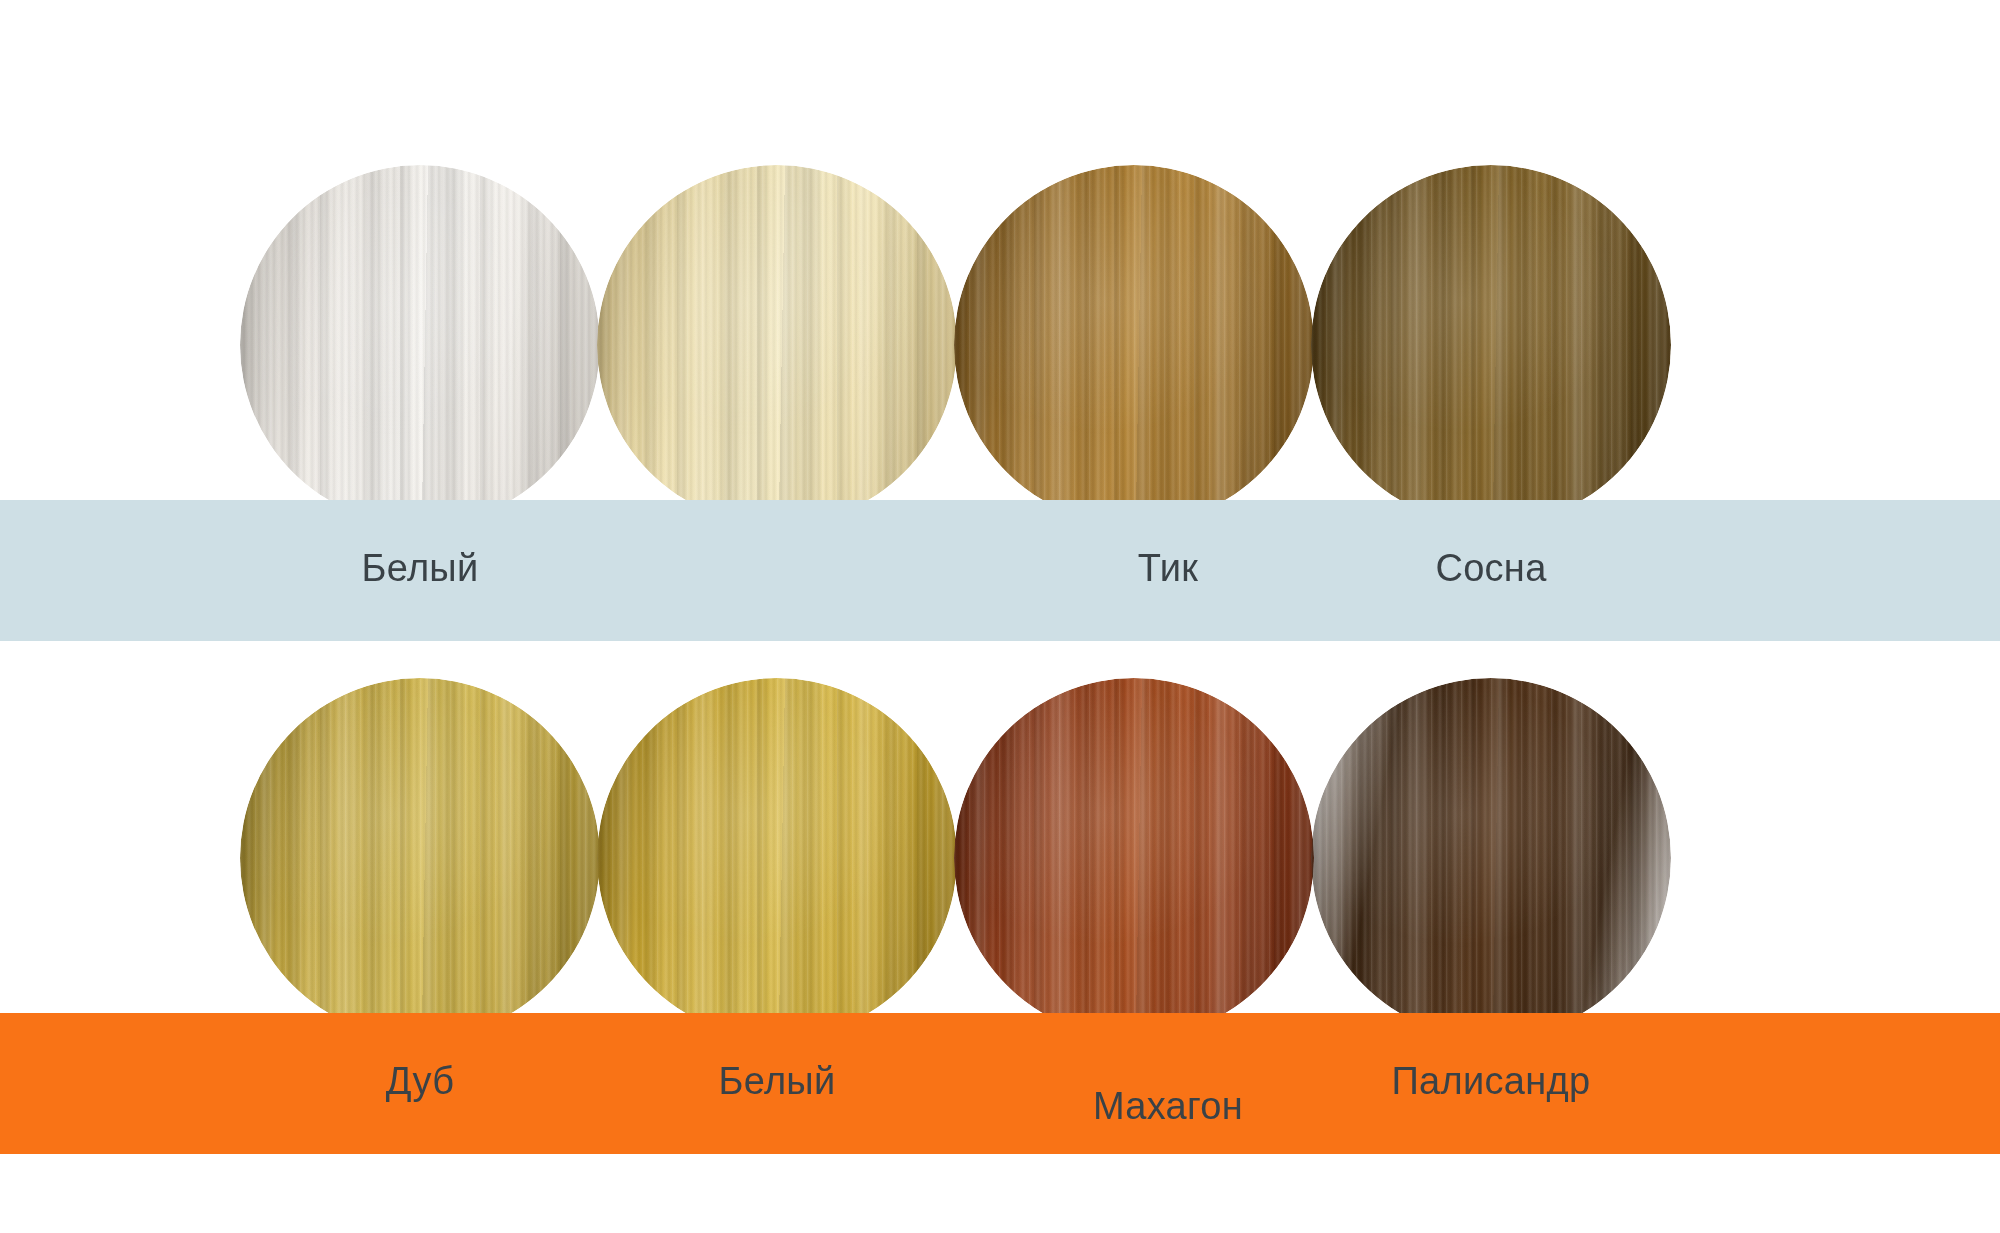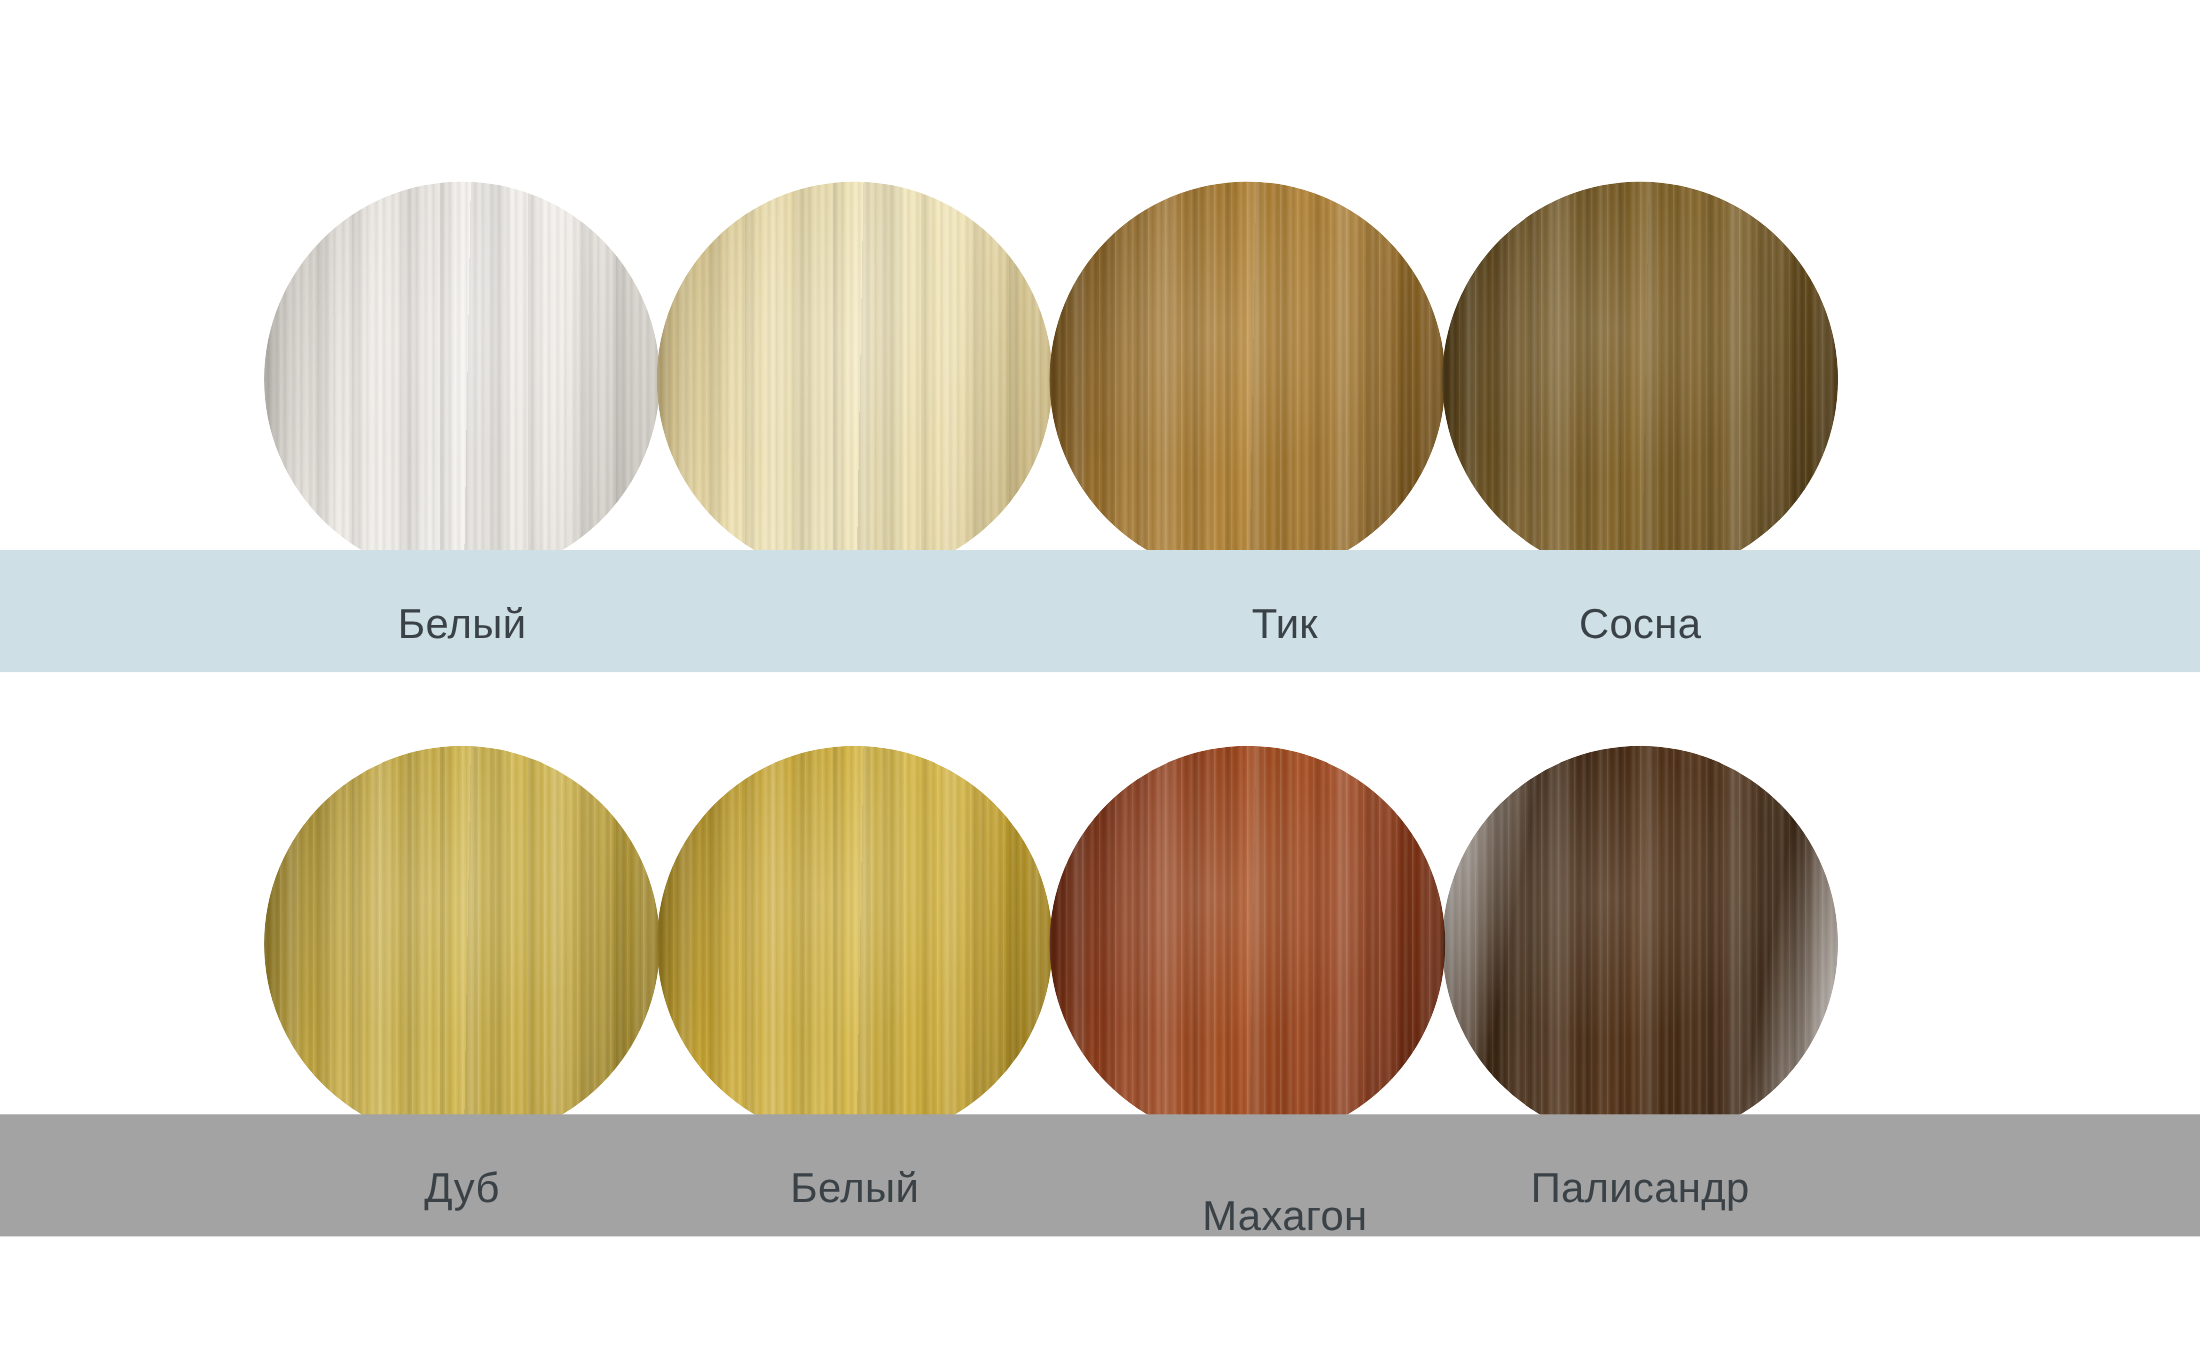--- a/index.html
+++ b/index.html
@@ -107,21 +107,21 @@
         rgba(0,0,0,0.00) 28%,
         rgba(0,0,0,0.00) 70%,
         rgba(0,0,0,0.09) 100%);
   }
 
   
   .label-band {
     position: absolute;
     left: 0;
     width: 2000px;
-    height: 111px;
+    height: 141px;
   }
   .label-band.band-1 { top: 500px; }
   .label-band.band-2 { top: 1013px; }
 
   .label-cell {
     position: absolute;
     top: 0;
     width: 360px;
     height: 135px;
     display: flex;
@@ -204,20 +204,20 @@
     </div>
     <div class="swatch col-4">
       <div class="swatch-base" style="background: linear-gradient(100deg, rgba(34, 20, 8, 0.024) 0%, rgb(59, 36, 16) 22%, rgb(88, 54, 26) 50%, rgb(59, 36, 16) 78%, rgba(34, 20, 8, 0.024) 100%);"></div>
       <div class="grain-wide"></div>
       <div class="grain-mid"></div>
       <div class="grain-fine"></div>
       <div class="grain-shade"></div>
     </div>
   </div>
 
-  <div class="label-band band-2" style="background: #a3a3a3;">
+  <div class="label-band band-2" style="background: #f97316;">
     <div class="label-cell col-1" style="color: rgb(58, 66, 71);">Дуб</div>
     <div class="label-cell col-2" style="color: rgb(58, 66, 71);">Белый</div>
     <div class="label-cell col-3" style="color: rgb(58, 66, 71); margin-top: 25px;">Махагон</div>
     <div class="label-cell col-4" style="color: rgb(58, 66, 71);">Палисандр</div>
   </div>
 
 </div>
 
 </body></html>

